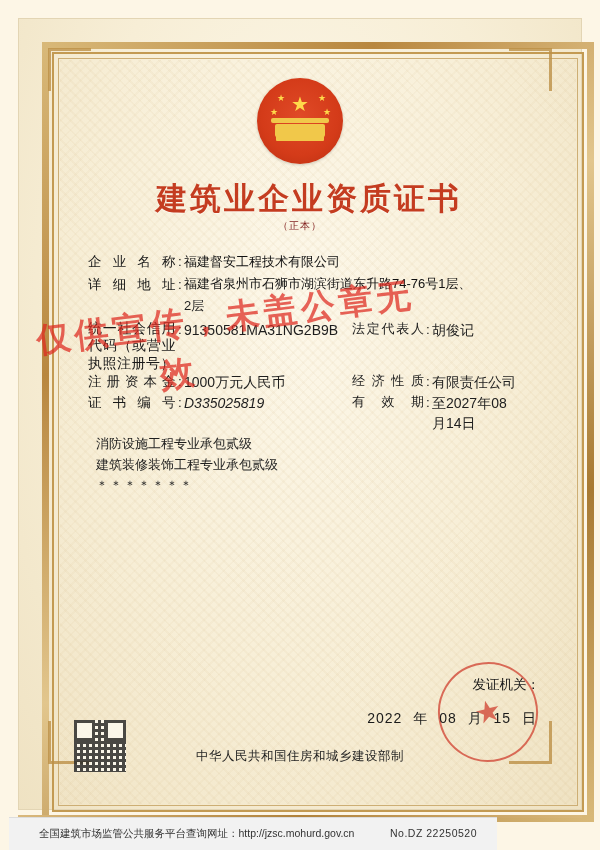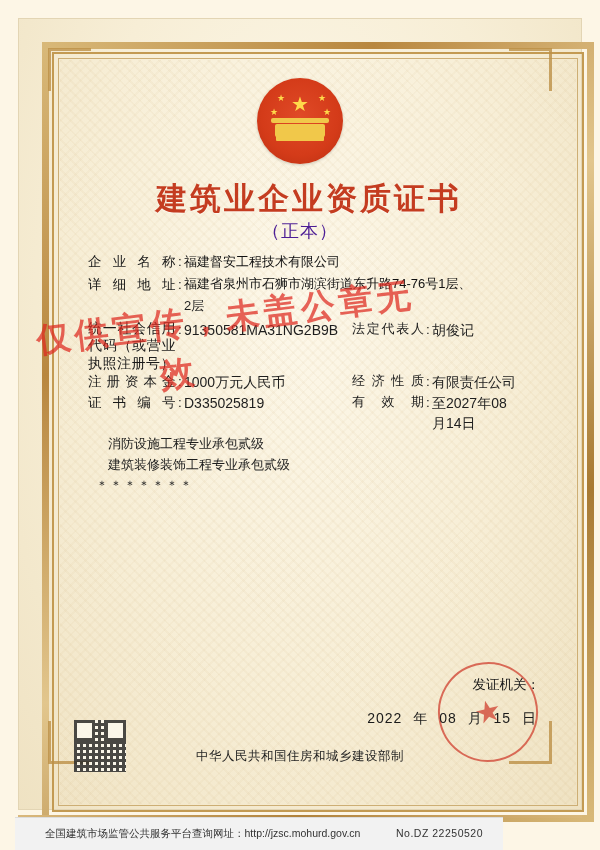--- a/index.html
+++ b/index.html
@@ -76,21 +76,21 @@
   }
 
   .title{
     position:absolute;left:18px;right:0;top:178px;text-align:center;
     font-family:"DejaVu Sans","Liberation Sans",sans-serif;
     font-size:31px;font-weight:bold;letter-spacing:3px;
     color:#c43c20;text-shadow:0 1px 0 rgba(255,255,255,.5);
   }
   .subtitle{
     position:absolute;left:0;right:0;top:219px;text-align:center;
-    font-size:18px;color:#4c1d95;letter-spacing:1px;
+    font-size:10px;color:#7f1d1d;letter-spacing:1px;
   }
 
   
   .form{
     position:absolute;left:88px;top:252px;width:430px;
     font-size:13.5px;color:#1e1e1e;line-height:1.45;
   }
   .row{display:flex;align-items:flex-end;margin-bottom:3px;}
   .lbl{
     width:88px;flex:0 0 88px;text-align:justify;text-align-last:justify;
@@ -99,21 +99,21 @@
   .lbl.two{
     font-size:14px;line-height:1.25;text-align-last:auto;
   }
   .colon{flex:0 0 8px;text-align:center;}
   .val{flex:1;font-size:13px;color:#111;word-break:break-all;}
   .rowsplit{display:flex;align-items:flex-start;}
   .lbl-s{flex:0 0 76px;font-size:13px;text-align:justify;text-align-last:justify;}
   .val-s{flex:1;font-size:14px;}
   .addr2{margin-left:96px;font-size:13px;}
   .quals{margin-top:2px;}
-  .qual{margin-left:20px;font-size:13px;margin-bottom:2px;}
+  .qual{margin-left:8px;font-size:13px;margin-bottom:2px;}
   .stars{margin-left:8px;letter-spacing:2px;font-size:12px;color:#222;}
 
   
   .issuer{
     position:absolute;right:60px;top:676px;font-size:13.5px;color:#1a1a1a;
   }
   .issue-date{
     position:absolute;right:60px;top:710px;font-size:14px;color:#1a1a1a;letter-spacing:1px;
   }
   .issue-date span{margin:0 3px;}
@@ -158,21 +158,21 @@
     position:absolute;left:40px;top:318px;width:520px;
     font-family:"DejaVu Sans","Liberation Sans",sans-serif;
     font-size:34px;font-weight:bold;color:rgba(222,40,30,.72);
     transform:rotate(-7deg);transform-origin:left center;
     letter-spacing:4px;pointer-events:none;white-space:nowrap;
   }
   .watermark .l2{display:block;margin-left:118px;margin-top:4px;}
 
   
   .strip{
-    position:absolute;left:15px;bottom:0;width:488px;height:32px;
+    position:absolute;left:9px;bottom:0;width:488px;height:32px;
     background:#f2f2f2;border-top:1px solid #ddd;
   }
   .strip .lt{
     position:absolute;left:30px;top:9px;font-size:10.5px;color:#333;
   }
   .strip .rt{
     position:absolute;right:20px;top:9px;font-size:10.5px;color:#333;letter-spacing:.5px;
   }
   .hr-gold{
     position:absolute;left:18px;bottom:32px;width:564px;height:3px;
@@ -236,21 +236,21 @@
       <span class="colon">:</span>
       <span class="val-s" style="flex:0 0 168px;">1000万元人民币</span>
       <span class="lbl-s" style="flex:0 0 72px;">经济性质</span>
       <span class="colon">:</span>
       <span class="val-s">有限责任公司</span>
     </div>
 
     <div class="rowsplit">
       <span class="lbl">证书编号</span>
       <span class="colon">:</span>
-      <span class="val-s" style="flex:0 0 168px;">D335025819</span>
+      <span class="val-s" style="flex:0 0 168px;font-style:italic;">D335025819</span>
       <span class="lbl-s" style="flex:0 0 72px;">有 效 期</span>
       <span class="colon">:</span>
       <span class="val-s">至2027年08月14日</span>
     </div>
 
     <div class="quals">
       <div class="qual">消防设施工程专业承包贰级</div>
       <div class="qual">建筑装修装饰工程专业承包贰级</div>
       <div class="stars">＊＊＊＊＊＊＊</div>
     </div>

